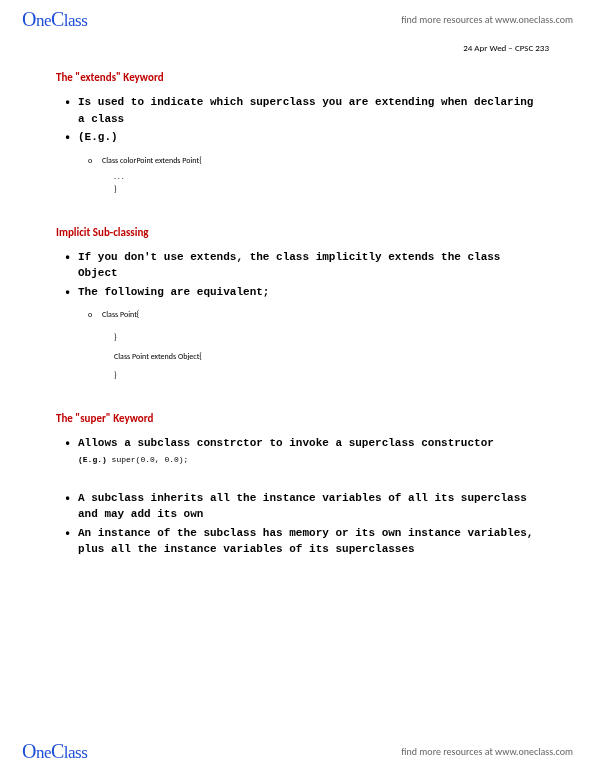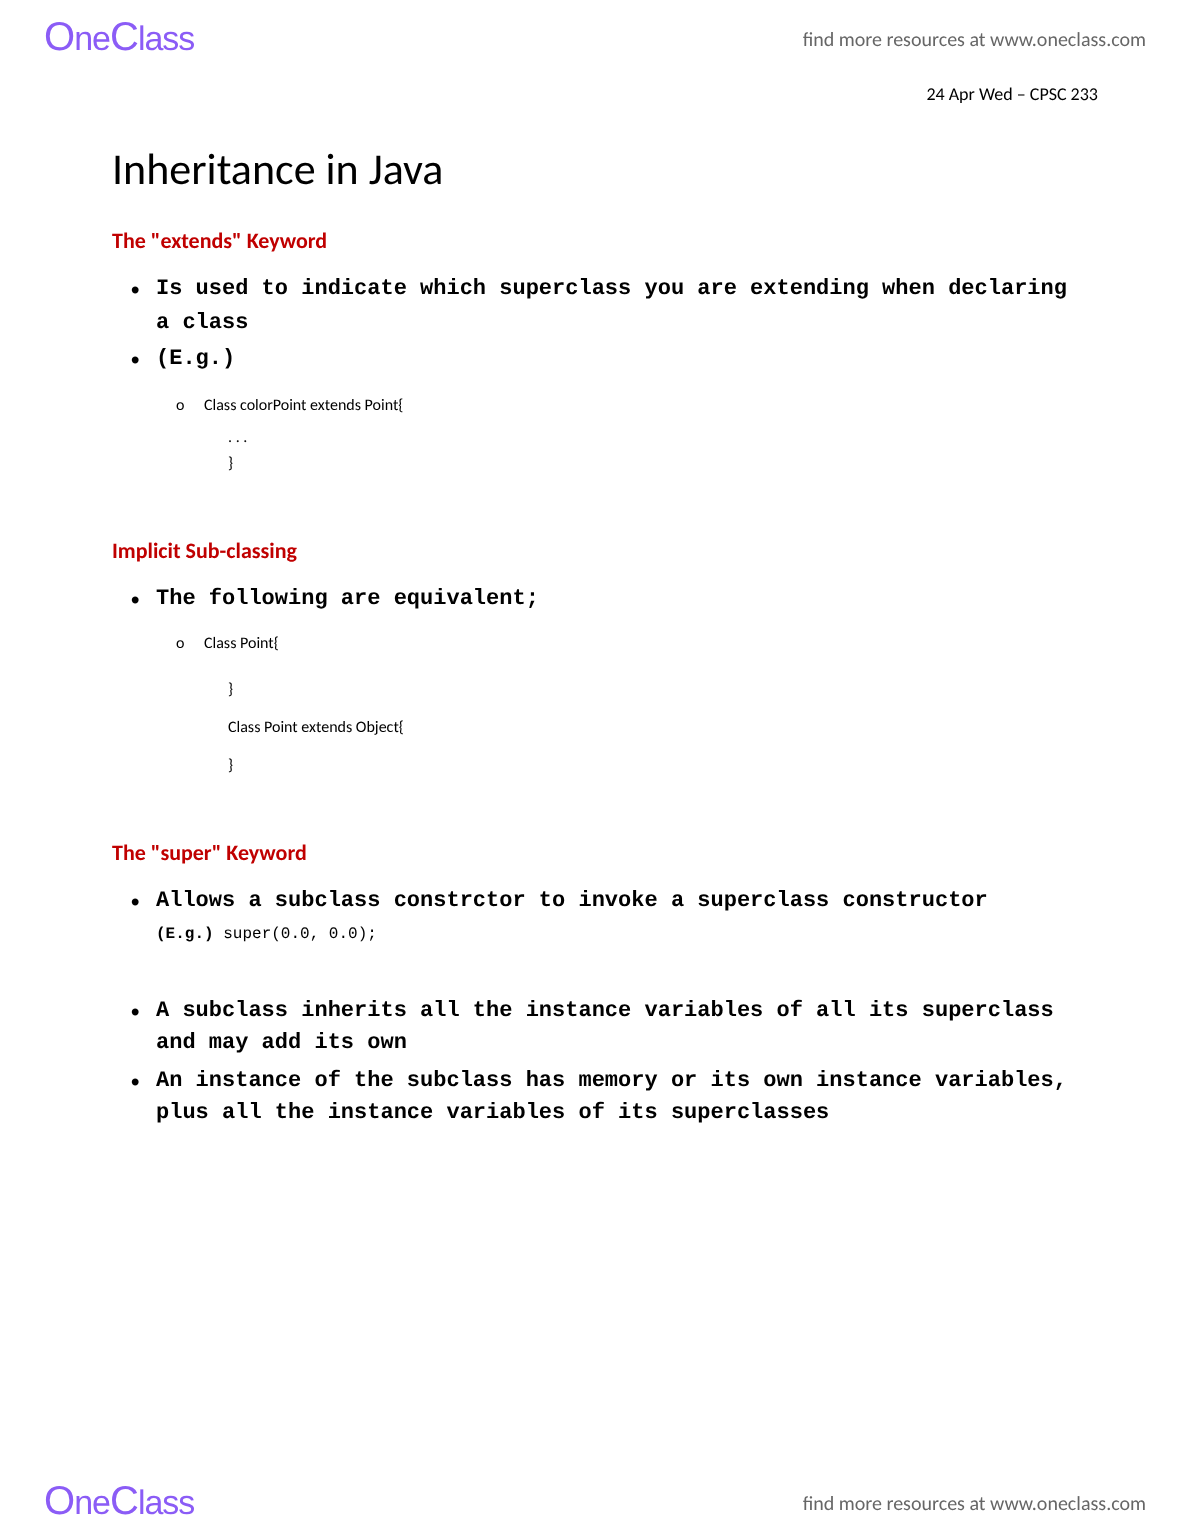--- a/index.html
+++ b/index.html
@@ -27,23 +27,23 @@
       bottom: 0;
       left: 0;
       right: 0;
       display: flex;
       justify-content: space-between;
       align-items: center;
       padding: 4px 22px 8px 22px;
       height: 34px;
     }
     .brand {
-      font-family: Liberation Sans, sans-serif;
+      font-family: Liberation Serif, serif;
       font-size: 17px;
-      color: #8b5cf6;
+      color: #1d4ed8;
       letter-spacing: -0.5px;
       text-align: right;
     }
     .brand .cap {
       font-size: 20px;
     }
     .tagline {
       font-size: 10px;
       color: #666;
     }
@@ -127,37 +127,37 @@
 </head>
 <body>
 
 <div class="header-bar">
   <div class="brand"><span class="cap">O</span>ne<span class="cap">C</span>lass</div>
   <div class="tagline">find more resources at www.oneclass.com</div>
 </div>
 
 <div class="content">
   <div class="date-line">24 Apr Wed – CPSC 233</div>
-  <h1 class="title">Inheritance in Java</h1>
 
   <div class="section-heading">The "extends" Keyword</div>
   <ul class="main-list">
     <li>Is used to indicate which superclass you are extending when declaring a class</li>
     <li>(E.g.)</li>
   </ul>
   <ul class="sub-list">
     <li>Class colorPoint extends Point{</li>
   </ul>
   <div class="code-indent">. . .</div>
   <div class="code-indent">}</div>
 
   <div class="spacer-md"></div>
 
   <div class="section-heading">Implicit Sub-classing</div>
   <ul class="main-list">
+    <li>If you don't use extends, the class implicitly extends the class Object</li>
     <li>The following are equivalent;</li>
   </ul>
   <ul class="sub-list">
     <li>Class Point{</li>
   </ul>
   <div class="spacer-sm"></div>
   <div class="code-indent">}</div>
   <div class="spacer-sm"></div>
   <div class="code-indent">Class Point extends Object{</div>
   <div class="spacer-sm"></div>

